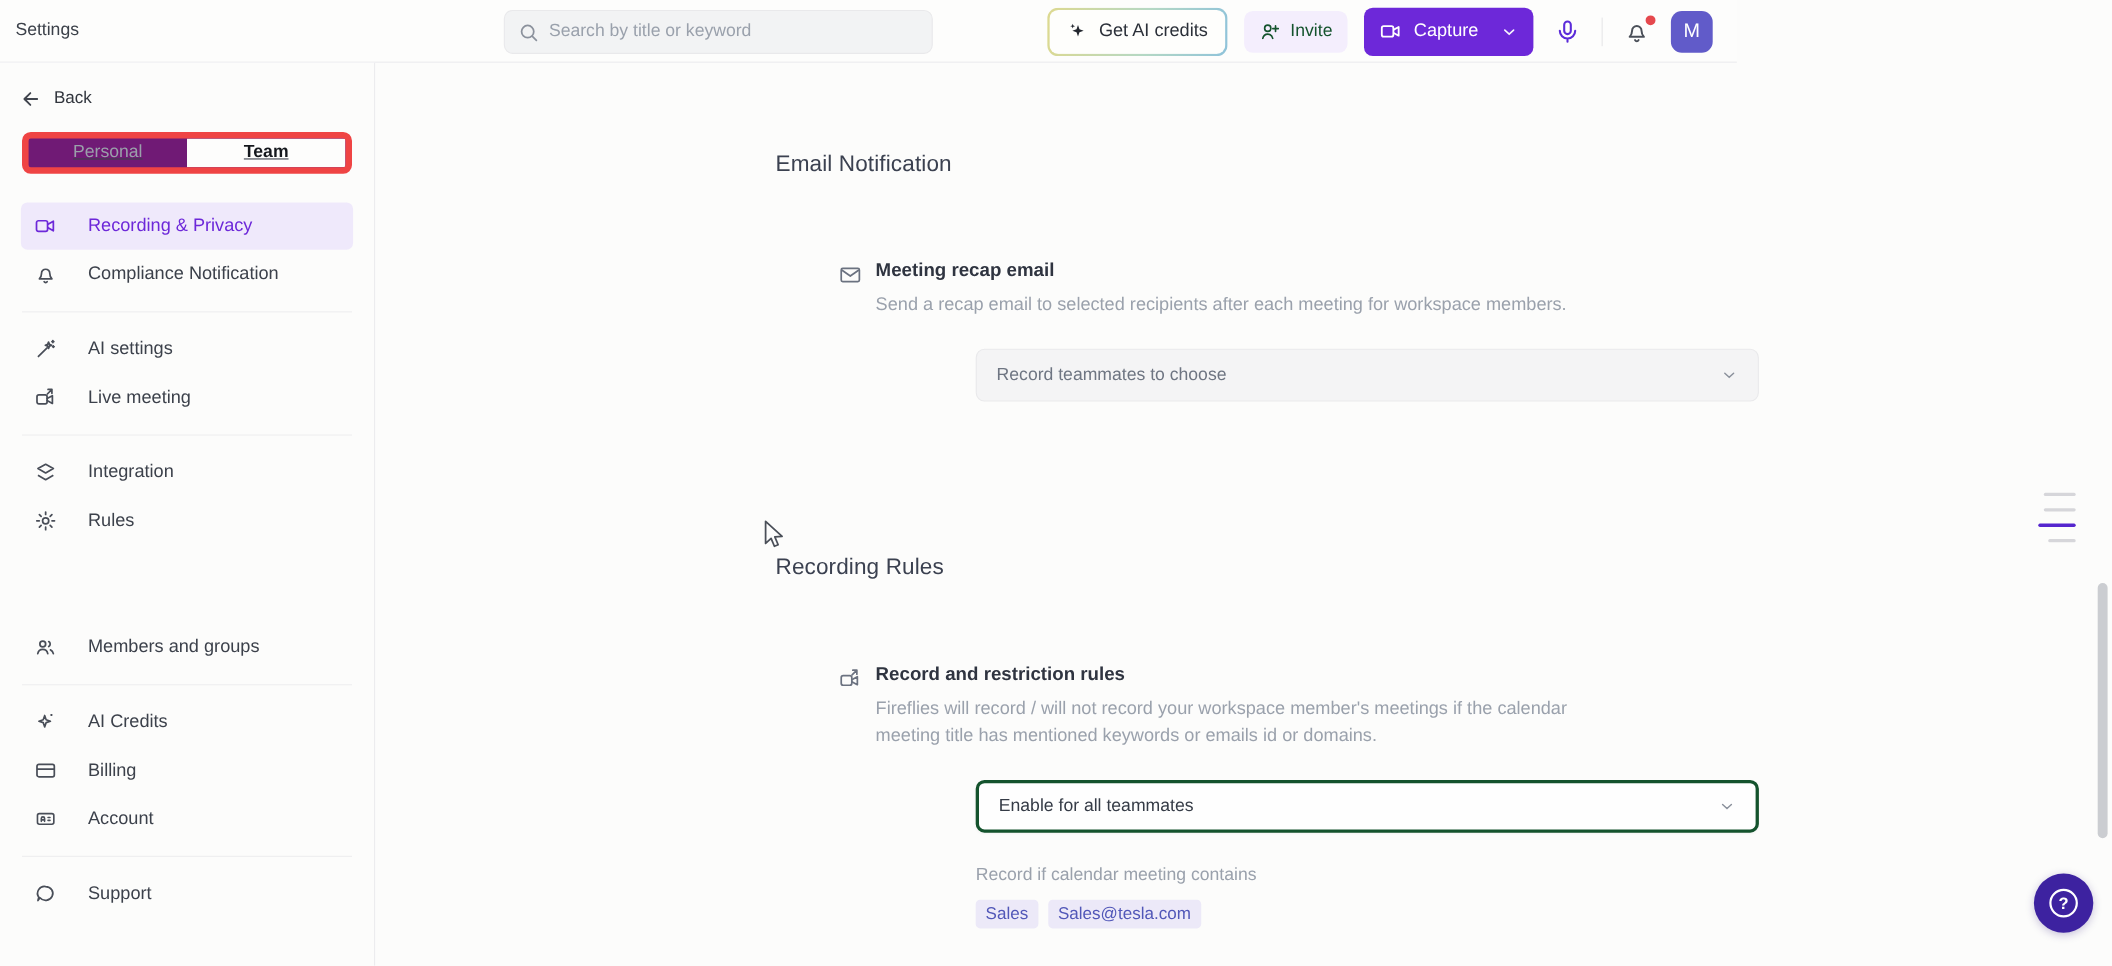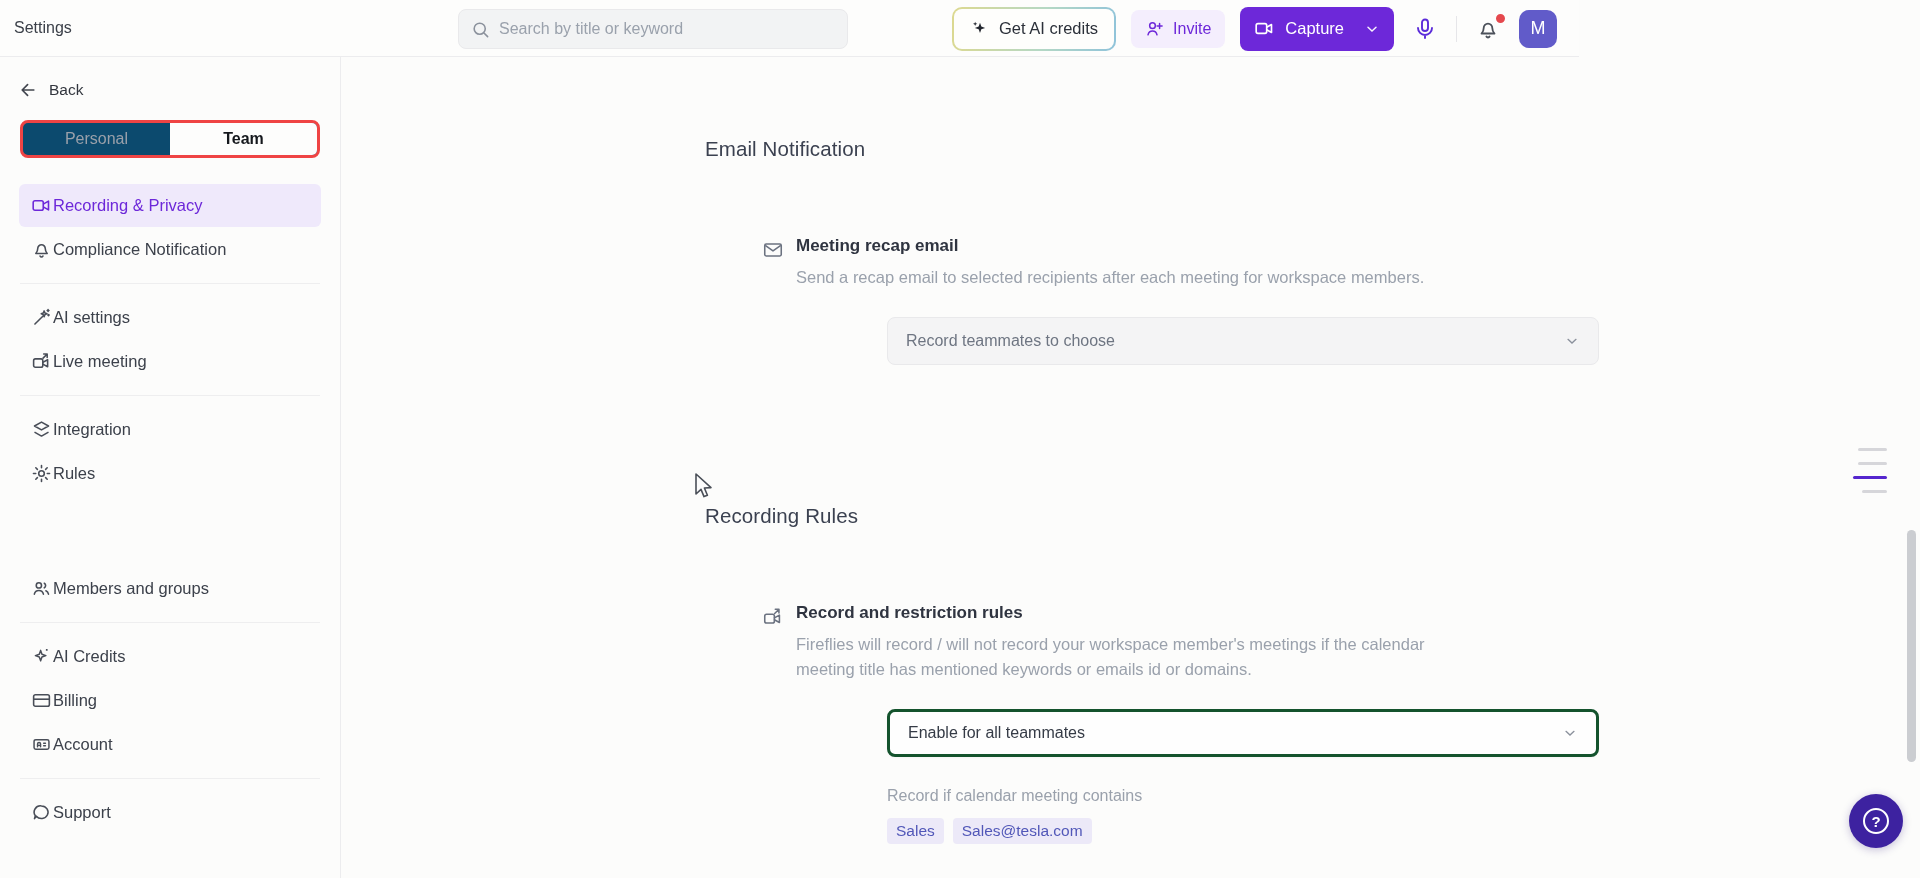--- a/index.html
+++ b/index.html
@@ -38,21 +38,21 @@
   .btn { display:flex; align-items:center; cursor:pointer; font-family:inherit; }
   .btn-ai-credits {
     height:44px; padding:0 16px; gap:9px; border-radius:10px;
     background:linear-gradient(#fefefc,#fefefc) padding-box,
                linear-gradient(100deg,#ddd98f 0%,#b5d8c4 55%,#8fc3da 100%) border-box;
     border:2px solid transparent;
     font-size:16.5px; color:#2b3039; font-weight:500;
   }
   .btn-invite {
     height:38px; padding:0 14px; gap:8px; border-radius:8px;
-    background:#f4eefd; border:none; color:#6d28d9; font-size:16px; font-weight:500;
+    background:#f4eefd; border:none; color:#14532d; font-size:16px; font-weight:500;
   }
   .btn-capture {
     height:44px; padding:0 14px; gap:10px; border-radius:8px;
     background:#6d28d9; border:none; color:#fff; font-size:16.5px; font-weight:500;
   }
   .btn-capture .cap-chevron { margin-left:10px; opacity:.95; }
   .icon-btn { background:none; border:none; cursor:pointer; padding:4px; position:relative; }
   .mic-icon { color:#5b2bd9; }
   .bell-icon { color:#4b5059; }
   .vsep { width:1px; height:26px; background:#e6e6e9; }
@@ -70,32 +70,32 @@
   .sidebar {
     position:absolute; top:57px; left:0; width:341px; height:821px;
     background:#fcfcfb; border-right:1px solid #ececee; padding-top:23px;
   }
   .back-row {
     display:flex; align-items:center; gap:11px; margin:0 0 20px 18px;
     font-size:15.5px; color:#32363e; cursor:pointer; width:max-content;
   }
   .back-row svg { color:#41454e; }
   .seg-tabs {
-    margin:0 20px 26px; height:38px; border:3px solid #ef4444; border-radius:8px;
-    background:#0c4a6e; display:flex; overflow:hidden;
+    margin:0 20px 26px; height:38px; border:6px solid #ef4444; border-radius:8px;
+    background:#701a75; display:flex; overflow:hidden;text-decoration:underline;
   }
   .seg-tab {
     flex:1; display:flex; align-items:center; justify-content:center;
     font-size:16px; color:#9aa0aa; cursor:pointer;
   }
   .seg-tab.active { background:#fdfdfc; color:#15181d; font-weight:600; }
 
   .nav-item {
     height:43px; margin:1px 19px; padding:0 12px; border-radius:6px;
-    display:flex; align-items:center; gap:1px; cursor:pointer;
+    display:flex; align-items:center; gap:28px; cursor:pointer;
     font-size:16.5px; color:#3c414b;
   }
   .nav-item .nicon { color:#494e58; width:21px; }
   .nav-item.active { background:#efe9fb; color:#6d28d9; }
   .nav-item.active .nicon { color:#6d28d9; }
   .nav-divider { height:1px; background:#eeeeef; margin:12px 20px; }
   .nav-spacer { height:70px; }
 
   
   .main {

